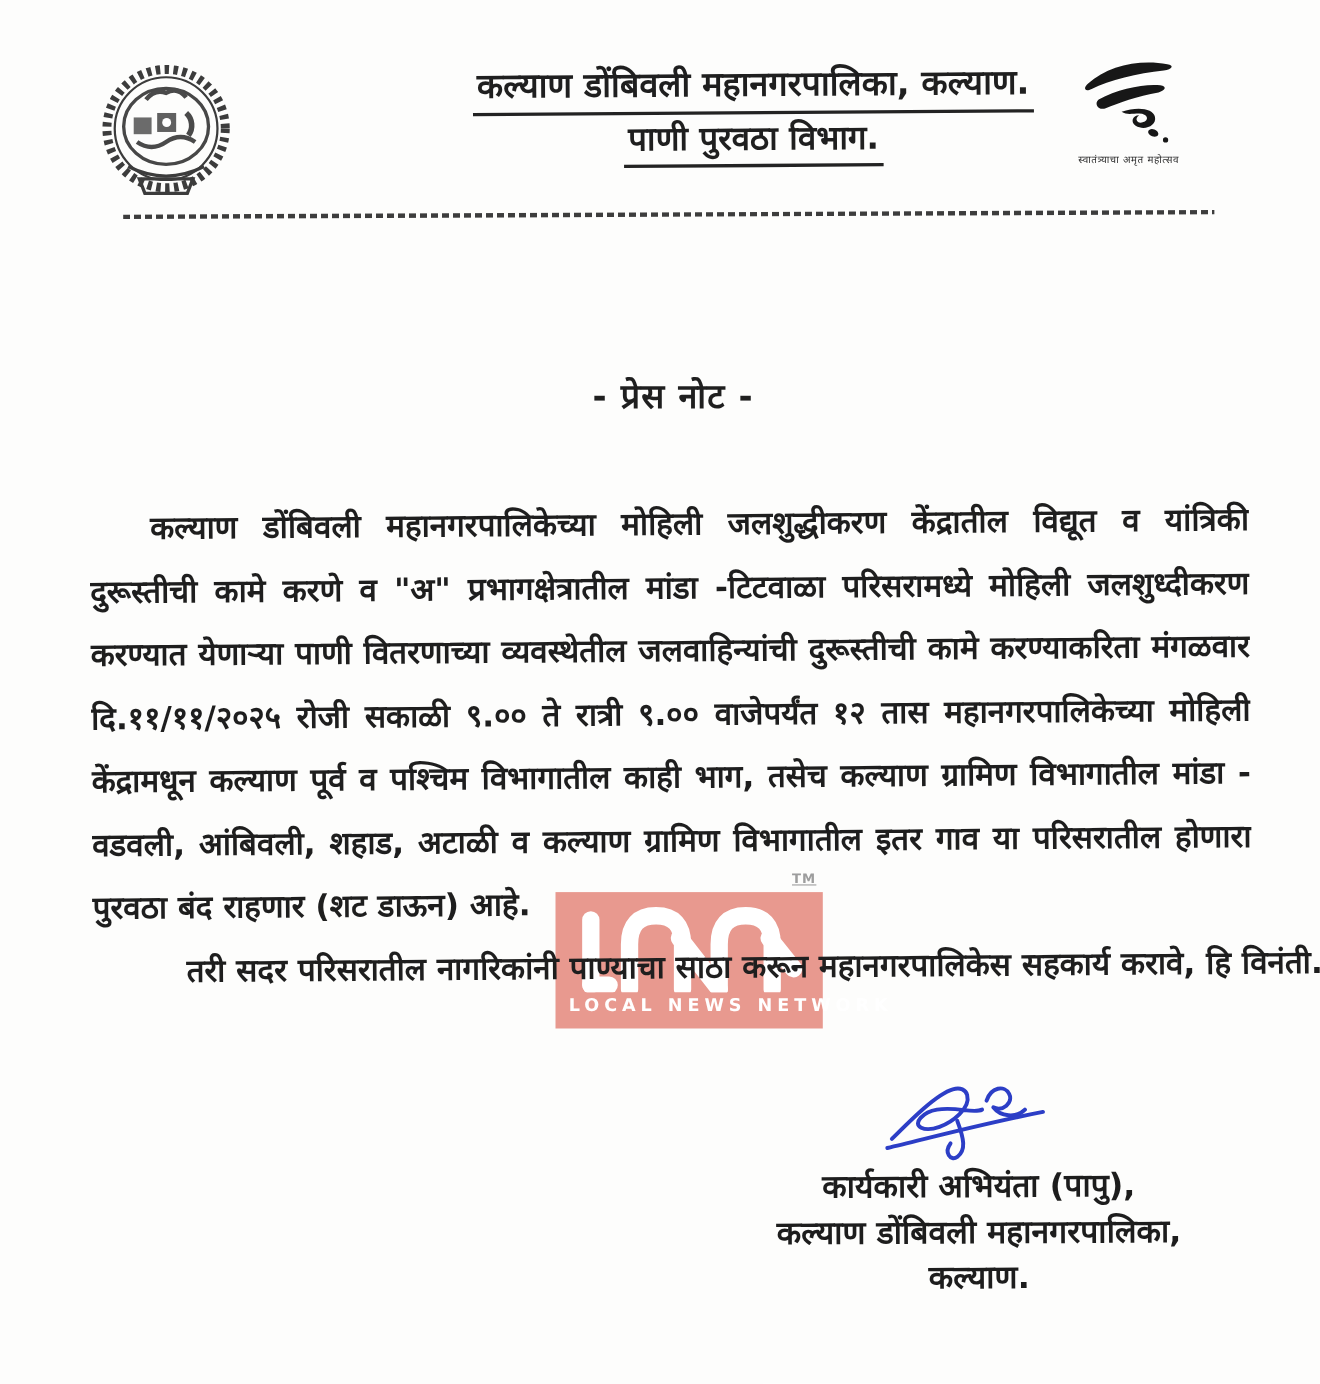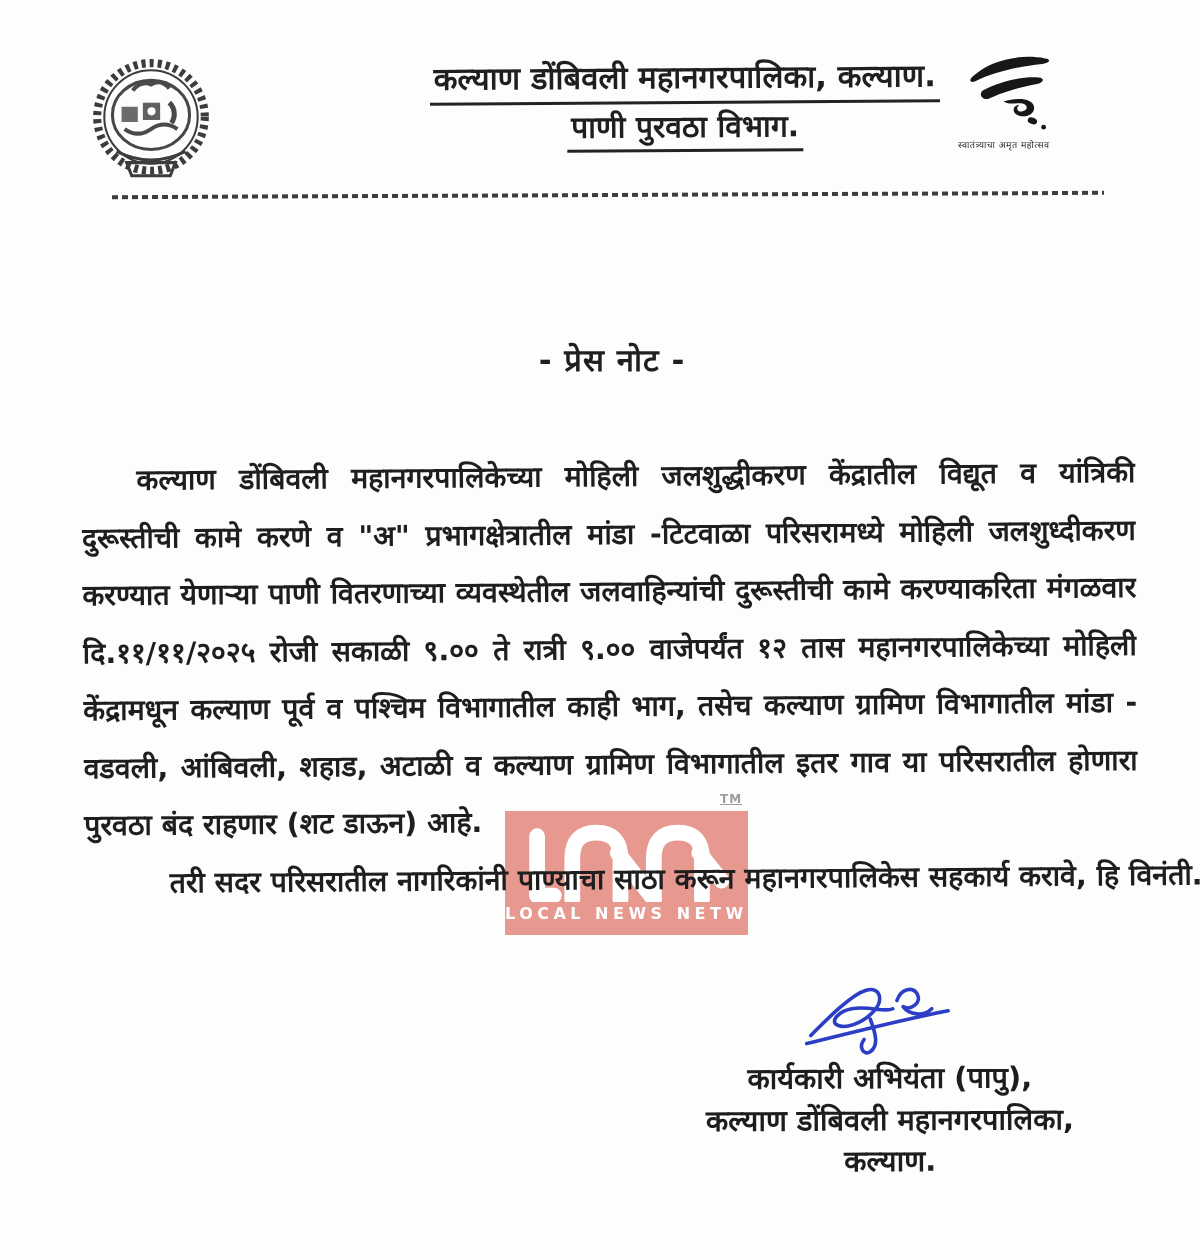--- a/index.html
+++ b/index.html
@@ -9,40 +9,40 @@
     color:#1f1f1f;overflow:hidden;position:relative;
   }
   .page{position:absolute;inset:0;background:#fdfdfc;}
 
   
   .seal{position:absolute;left:84px;top:56px;width:134px;height:132px;}
   .header-titles{position:absolute;left:170px;top:60px;width:1030px;text-align:center;transform:rotate(-0.4deg);}
   .header-line1{font-size:31px;font-weight:700;display:inline-block;border-bottom:3px solid #232323;padding:0 4px 5px 4px;line-height:1.15;}
   .header-line2{margin-top:6px;}
   .header-line2 span{font-size:30px;font-weight:700;display:inline-block;border-bottom:3px solid #232323;padding:0 4px 5px 4px;line-height:1.15;}
-  .right-logo{position:absolute;left:958px;top:52px;width:136px;text-align:left;}
+  .right-logo{position:absolute;left:958px;top:52px;width:136px;text-align:center;}
   .right-logo svg{width:104px;height:80px;}
   .right-logo-caption{font-size:9px;color:#2c2c2c;margin-top:2px;letter-spacing:.5px;white-space:nowrap;}
 
   .dashline{
     position:absolute;left:112px;top:193px;width:992px;height:4px;
     background:repeating-linear-gradient(90deg,#3d3d3d 0 6px,transparent 6px 10px);
     transform:rotate(-0.25deg);
   }
 
   
   .doc-title{position:absolute;left:12px;top:338px;width:1200px;text-align:center;
     font-size:31px;font-weight:700;letter-spacing:1px;}
 
   
   .wm-rect{position:absolute;left:505px;top:811px;width:243px;height:124px;background:#e8998f;z-index:1;}
   .wm-logo{position:absolute;left:510px;top:814px;width:233px;height:88px;z-index:1;}
   .wm-tm{position:absolute;left:720px;top:792px;font-size:12px;font-weight:700;color:#9d9d9d;letter-spacing:1px;z-index:1;text-decoration:underline;}
   .wm-caption{position:absolute;left:505px;top:904px;width:243px;text-align:center;color:#ffffff;
-    font-weight:700;font-size:16px;letter-spacing:4.5px;z-index:1;white-space:nowrap;}
+    font-weight:700;font-size:16px;letter-spacing:4.5px;z-index:1;white-space:nowrap;padding-left:12px;}
 
   
   .body-text{position:absolute;left:83px;top:448px;width:1054px;z-index:2;
     font-size:28.5px;font-weight:700;color:#1e1e1e;transform:rotate(-0.45deg);}
   .bline{height:57.5px;line-height:57.5px;white-space:nowrap;overflow:visible;}
   .jl{text-align:justify;white-space:normal;overflow:hidden;}
   .jl::after{content:"";display:inline-block;width:100%;height:0;}
   .indent1{text-indent:55px;}
   .indent2{text-indent:85px;}
 

